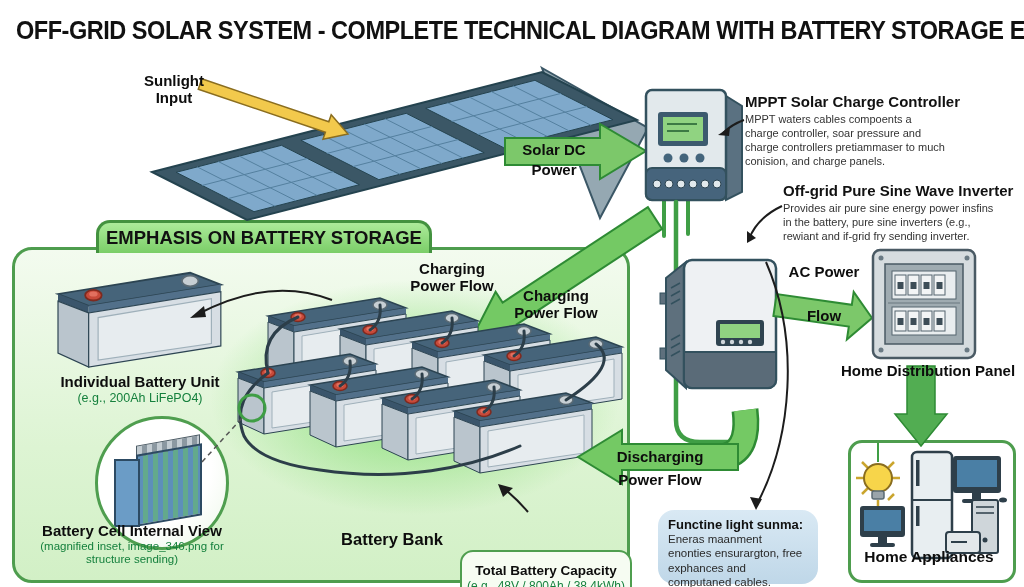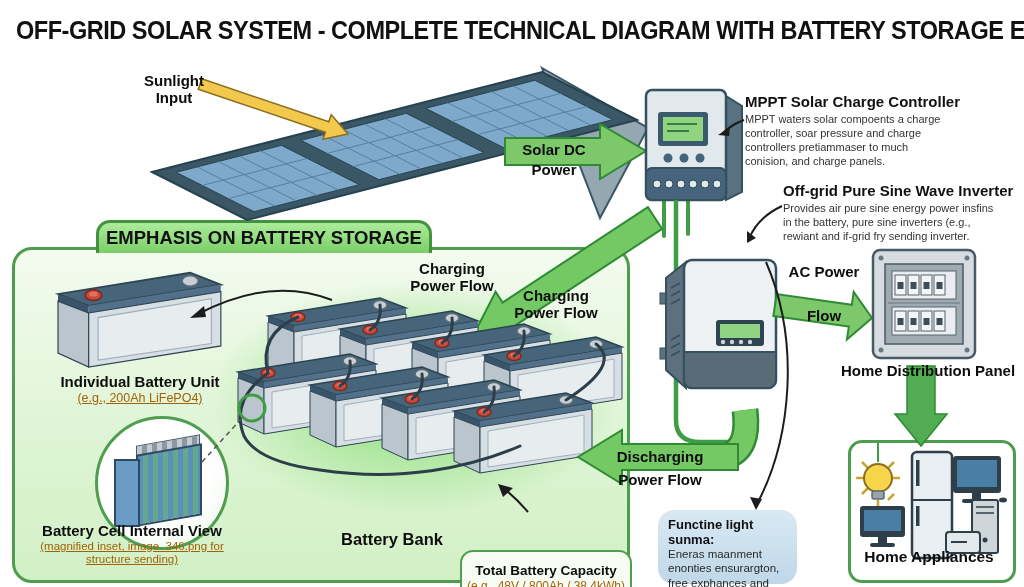--- a/index.html
+++ b/index.html
@@ -1,39 +1,39 @@
 <!DOCTYPE html>
 <html><head>
 <meta charset="utf-8">
 <style>
   html,body{margin:0;padding:0;background:#fff;}
   #canvas{position:relative;width:1024px;height:587px;background:#ffffff;overflow:hidden;
           font-family:"Liberation Sans",sans-serif;color:#111;}
   .abs{position:absolute;}
   .lbl{font-weight:bold;font-size:15px;line-height:1.15;text-align:center;color:#0d0d0d;}
-  .sub{font-weight:normal;font-size:12.5px;color:#a16207;text-decoration:underline;}
+  .sub{font-weight:normal;font-size:12.5px;color:#15803d;}
   #title{left:16px;top:16px;width:1000px;font-size:25px;font-weight:800;letter-spacing:-0.5px;
          transform:scaleX(.94);transform-origin:left center;white-space:nowrap;z-index:5;}
   #green-box{left:12px;top:247px;width:612px;height:330px;border:3px solid #4e9d4e;border-radius:20px;
              background:linear-gradient(180deg,#f3fbef 0%,#ddf4d3 60%,#d2f0c6 100%);z-index:1;}
   #green-tab{left:96px;top:220px;width:330px;height:30px;border:3px solid #43923f;border-bottom:none;
              border-radius:14px 14px 0 0;background:linear-gradient(180deg,#aceb9a,#7bce68);
              display:flex;align-items:center;justify-content:center;font-size:18.5px;font-weight:800;z-index:2;}
   #glow{left:210px;top:280px;width:410px;height:235px;z-index:2;
         background:radial-gradient(closest-side,rgba(108,214,88,.8),rgba(108,214,88,0));}
   #cell-inset{left:95px;top:416px;width:128px;height:128px;border-radius:50%;border:3px solid #4f9e4f;
               background:radial-gradient(circle at 40% 35%,#ffffff 55%,#e9f6e4);z-index:2;overflow:hidden;}
   .cellface{position:absolute;left:16px;top:40px;width:22px;height:64px;background:#6b9cc6;border:2px solid #2c4a63;}
   .cellstack{position:absolute;left:38px;top:30px;width:62px;height:68px;transform:skewY(-10deg);
              background:repeating-linear-gradient(90deg,#5d8fba 0 5px,#63a98c 5px 10px);border:2px solid #2c4a63;}
   .celltabs{position:absolute;left:38px;top:21px;width:62px;height:10px;transform:skewY(-10deg);
             background:repeating-linear-gradient(90deg,#c3ccd2 0 5px,#8b98a1 5px 10px);border:1px solid #4d5c66;}
   #cap-box{left:460px;top:510px;width:168px;height:52px;background:#f6fcf2;border:2.5px solid #4f9e4f;
            border-radius:13px;display:flex;flex-direction:column;align-items:center;justify-content:center;z-index:4;margin-top:40px;}
-  #info-box{left:658px;top:510px;width:139px;height:74px;background:linear-gradient(180deg,#d9e9f4,#bfd7e8);
+  #info-box{left:658px;top:510px;width:160px;height:74px;background:linear-gradient(180deg,#d9e9f4,#bfd7e8);
             border-radius:16px;padding:7px 10px;box-sizing:border-box;z-index:4;}
   #appl-box{left:848px;top:440px;width:162px;height:137px;border:3px solid #4e9d4e;border-radius:14px;
             background:#ffffff;z-index:2;}
   #main-svg{left:0;top:0;width:1024px;height:587px;z-index:3;pointer-events:none;}
   .desc{font-size:11px;line-height:1.28;color:#333;}
   .h15{font-size:15px;font-weight:800;}
   .z4{z-index:4;} .z5{z-index:5;}
 </style>
 </head>
 <body>
@@ -241,21 +241,21 @@
 
   <div class="abs lbl z4" style="left:128px;top:72px;width:92px;">
     <div>Sunlight</div>
     <div>Input</div>
   </div>
 
   <div class="abs lbl z4" style="left:508px;top:141px;width:92px;">Solar DC</div>
   <div class="abs lbl z4" style="left:508px;top:161px;width:92px;">Power</div>
 
   <div class="abs h15 z4" style="left:745px;top:93px;width:270px;">MPPT Solar Charge Controller</div>
-  <div class="abs desc z4" style="left:745px;top:112px;width:200px;">MPPT waters solar compoents a charge controller, soar pressure and charge controllers pretiammaser to much conision, and charge panels.</div>
+  <div class="abs desc z4" style="left:745px;top:112px;width:200px;">MPPT waters cables compoents a charge controller, soar pressure and charge controllers pretiammaser to much conision, and charge panels.</div>
 
   <div class="abs h15 z4" style="left:783px;top:182px;width:240px;">Off-grid Pure Sine Wave Inverter</div>
   <div class="abs desc z4" style="left:783px;top:201px;width:212px;">Provides air pure sine energy power insfins in the battery, pure sine inverters (e.g., rewiant and if-grid fry sending inverter.</div>
 
   <div class="abs lbl z4" style="left:778px;top:263px;width:92px;">AC Power</div>
   <div class="abs lbl z4" style="left:778px;top:281px;width:92px;margin-top:26px;">Flow</div>
 
   <div class="abs lbl z4" style="left:838px;top:362px;width:180px;">Home Distribution Panel</div>
 
   <div class="abs lbl z4" style="left:856px;top:548px;width:146px;font-size:15.5px;">Home Appliances</div>

